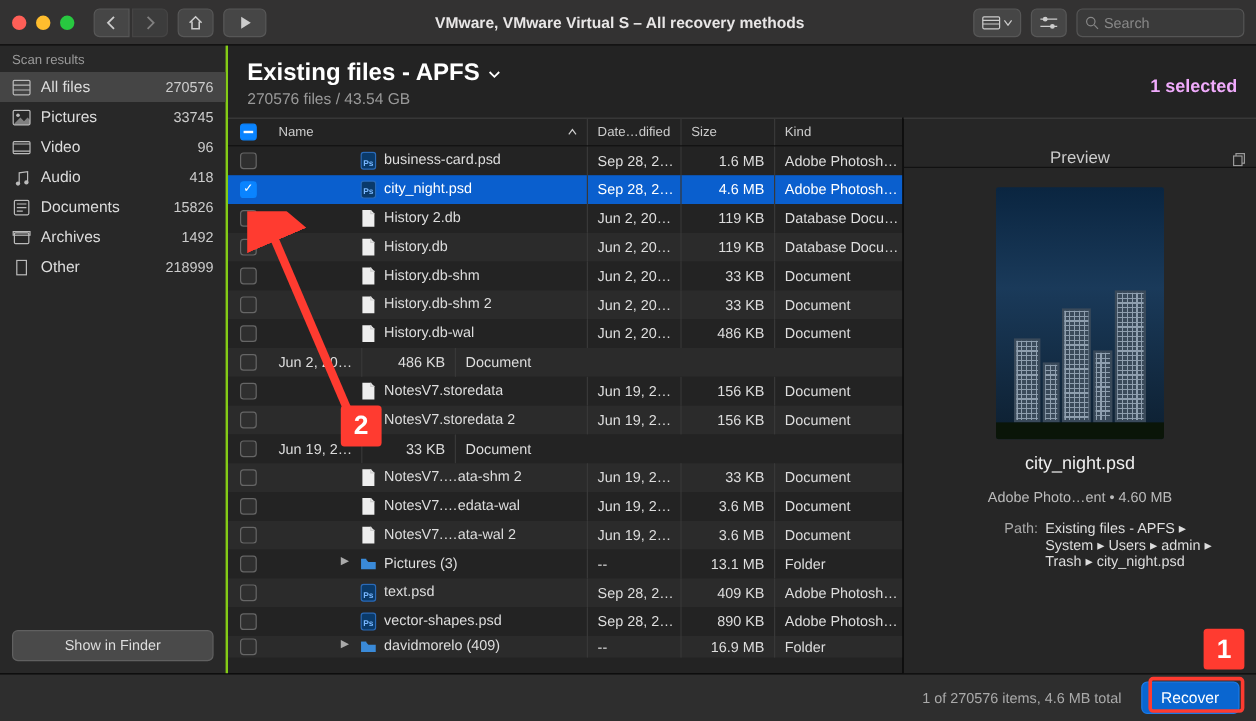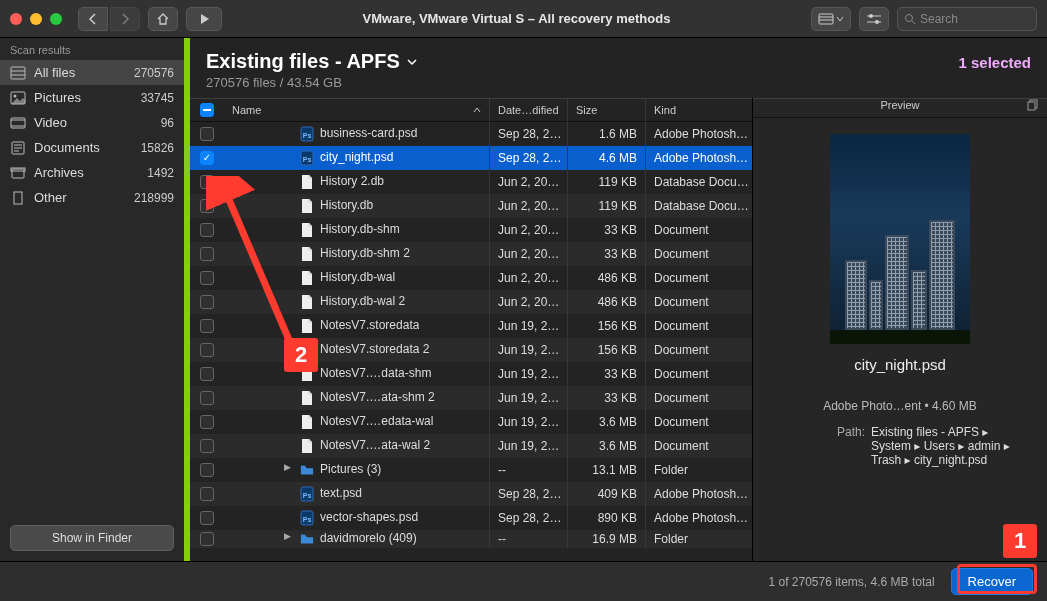--- a/index.html
+++ b/index.html
@@ -16,33 +16,33 @@
   .tb-btn { background: #464646; border: 1px solid #575757; min-width: 30px; height: 24px; border-radius: 5px; display: flex; align-items: center; justify-content: center; color: #ccc; cursor: pointer; }
   .tb-group .tb-btn:first-child { border-radius: 5px 0 0 5px; }
   .tb-group .tb-btn:last-child { border-radius: 0 5px 5px 0; }
   .window-title { flex: 1; text-align: center; font-size: 13px; font-weight: 600; color: #e8e6e6; }
   .search-box { background: #3a3a3a; border: 1px solid #555; border-radius: 5px; height: 24px; width: 140px; display: flex; align-items: center; padding: 0 6px; color: #888; font-size: 12px; gap: 4px; }
   
   
   .main { display: flex; height: 523px; }
   
   
-  .sidebar { width: 190px; background: #282828; display: flex; flex-direction: column; border-right: 6px solid #84cc16; }
+  .sidebar { width: 190px; background: #282828; display: flex; flex-direction: column; border-right: 2px solid #84cc16; }
   .sidebar-header { font-size: 11px; color: #9a9a9a; padding: 6px 10px 4px; }
   .sidebar-item { display: flex; align-items: center; padding: 5px 10px; font-size: 13px; cursor: pointer; gap: 8px; }
   .sidebar-item.selected { background: #454545; }
   .sidebar-label { flex: 1; }
   .sidebar-count { font-size: 12px; color: #ccc; }
   .sidebar-icon { width: 16px; height: 14px; display:inline-flex; align-items:center; justify-content:center;}
   .sidebar-spacer { flex: 1; }
   .show-finder-btn { margin: 10px; background: #4a4a4a; border: 1px solid #606060; border-radius: 5px; height: 26px; font-size: 12px; color: #ddd; cursor: pointer; }
   
   
   .content { flex: 1; display: flex; flex-direction: column; background: #232323; }
-  .content-header { padding: 12px 16px 8px; display: flex; justify-content: space-between; align-items: flex-start;}
+  .content-header { padding: 12px 16px 8px; display: flex; justify-content: space-between; align-items: center;}
   .content-title-row { display:flex; align-items:center; gap:6px; font-size:20px; font-weight:700; color:#fff;}
   .content-sub { color:#999; font-size:13px; margin-top:2px;}
   .selected-label { color:#f0abfc; font-size:15px; font-weight:600; margin-top:4px;}
   
   
   .table-header { display:flex; background:#232323; border-top:1px solid #3e3e3e; border-bottom:1px solid #111; height:24px; align-items:center; font-size:11px; color:#ccc; }
   .th-check { width:34px; display:flex; justify-content:center;}
   .th, .td { padding:0 8px; display:flex; align-items:center; height:100%; border-right:1px solid #383838; }
   .th:last-child, .td:last-child { border-right:none;}
   .col-name { flex:1; }
@@ -63,30 +63,30 @@
   .chk.checked::after { content:"✓"; color:#fff; font-size:10px; line-height:1;}
   .header-chk::after { content:""; width:8px; height:2px; background:#fff; display:block;}
   .name-cell { display:flex; align-items:flex-start; gap:6px; padding-left:68px;}
   .name-cell.folder { padding-left:52px;}
   .disclosure { color:#aaa; font-size:9px; width:10px;}
   .file-icon { width:14px; height:16px; display:inline-flex; align-items:center; justify-content:center;}
   .ellips { white-space:nowrap; overflow:hidden; text-overflow:ellipsis;}
   
   
   .preview { width:295px; border-left:1px solid #000; background:#262626; display:flex; flex-direction:column;}
-  .preview-header { height:20px; border-top:1px solid #3e3e3e; border-bottom:1px solid #111; display:flex; align-items:flex-start; justify-content:center; position:relative; font-size:11px; color:#ccc;}
+  .preview-header { height:42px; border-top:1px solid #3e3e3e; border-bottom:1px solid #111; display:flex; align-items:flex-end; justify-content:center; position:relative; font-size:14px; color:#ccc;}
   .copy-icon { position:absolute; right:8px; color:#999; cursor:pointer;}
   .preview-body { display:flex; flex-direction:column; align-items:center; padding:16px 12px; gap:12px;}
   .preview-img { width:140px; height:210px; background:linear-gradient(to bottom,#0a2540 0%,#1a3a5a 40%,#0d1f30 100%); border-radius:2px; position:relative; overflow:hidden;}
   .skyline { position:absolute; bottom:14px; left:0; right:0; height:120px; display:flex; align-items:flex-end; gap:2px; justify-content:center;}
   .bldg { background:#3a4a5a; width:18px; position:relative;}
   .bldg::after { content:""; position:absolute; inset:2px; background-image:repeating-linear-gradient(to bottom,#c8d8e8 0 1px,transparent 1px 4px),repeating-linear-gradient(to right,#c8d8e8 0 1px,transparent 1px 4px); opacity:.6;}
   .ground { position:absolute; bottom:0; left:0; right:0; height:14px; background:#0a1508;}
   .preview-name { font-size:15px; color:#eee; font-weight:500;}
-  .meta-line { font-size:12px; color:#bbb;margin-top:14px;}
+  .meta-line { font-size:12px; color:#bbb;}
   .meta-table { font-size:12px; width:100%; padding:0 6px;}
   .meta-row { display:flex; margin-bottom:3px;}
   .meta-k { width:100px; text-align:right; color:#aaa; padding-right:6px;}
   .meta-v { flex:1; color:#ddd;}
   
   
   .bottombar { height:40px; background:#2e2e2e; border-top:1px solid #000; display:flex; align-items:center; justify-content:flex-end; padding:0 14px; gap:16px; font-size:12px; color:#aaa;}
   .recover-btn { background:#0a66d0; border:1px solid #1a7ae8; color:#fff; padding:5px 16px; border-radius:5px; font-size:13px; cursor:pointer;}
   
   
@@ -194,20 +194,31 @@
               <line x1="1" y1="4" x2="15" y2="4" stroke="#bbb"></line>
               <line x1="1" y1="10" x2="15" y2="10" stroke="#bbb"></line>
             </svg>
           </span>
           <span class="sidebar-label">Video</span>
           <span class="sidebar-count">96</span>
         </div>
         <div class="sidebar-item">
           <span class="sidebar-icon">
             <svg width="16" height="14" viewBox="0 0 16 14">
+              <path d="M6 12 V3 L13 2 V11" stroke="#bbb" fill="none"></path>
+              <circle cx="5" cy="12" r="1.8" fill="#bbb"></circle>
+              <circle cx="12" cy="11" r="1.8" fill="#bbb"></circle>
+            </svg>
+          </span>
+          <span class="sidebar-label">Audio</span>
+          <span class="sidebar-count">418</span>
+        </div>
+        <div class="sidebar-item">
+          <span class="sidebar-icon">
+            <svg width="16" height="14" viewBox="0 0 16 14">
               <rect x="2" y="1" width="12" height="12" rx="1" stroke="#bbb" fill="none"></rect>
               <line x1="4" y1="4" x2="12" y2="4" stroke="#bbb"></line>
               <line x1="4" y1="7" x2="12" y2="7" stroke="#bbb"></line>
               <line x1="4" y1="10" x2="9" y2="10" stroke="#bbb"></line>
             </svg>
           </span>
           <span class="sidebar-label">Documents</span>
           <span class="sidebar-count">15826</span>
         </div>
         <div class="sidebar-item">
@@ -400,31 +411,20 @@
                 </div>
               </div>
               <div class="td col-date ellips">Jun 2, 20…</div>
               <div class="td col-size">486 KB</div>
               <div class="td col-kind ellips">Document</div>
             </div>
             <div class="row">
               <div class="td-check">
                 <div class="chk"></div>
               </div>
-              <div class="td col-name">
-                <div class="name-cell">
-                  <span class="file-icon">
-                    <svg width="14" height="16" viewBox="0 0 14 16">
-                      <path d="M2 1 H9 L12 4 V15 H2 Z" fill="#eee"></path>
-                      <path d="M9 1 V4 H12" fill="none" stroke="#ccc"></path>
-                    </svg>
-                  </span>
-                  <span class="ellips">History.db-wal 2</span>
-                </div>
-              </div>
               <div class="td col-date ellips">Jun 2, 20…</div>
               <div class="td col-size">486 KB</div>
               <div class="td col-kind ellips">Document</div>
             </div>
             <div class="row">
               <div class="td-check">
                 <div class="chk"></div>
               </div>
               <div class="td col-name">
                 <div class="name-cell">
@@ -456,31 +456,20 @@
                   <span class="ellips">NotesV7.storedata 2</span>
                 </div>
               </div>
               <div class="td col-date ellips">Jun 19, 2…</div>
               <div class="td col-size">156 KB</div>
               <div class="td col-kind ellips">Document</div>
             </div>
             <div class="row">
               <div class="td-check">
                 <div class="chk"></div>
-              </div>
-              <div class="td col-name">
-                <div class="name-cell">
-                  <span class="file-icon">
-                    <svg width="14" height="16" viewBox="0 0 14 16">
-                      <path d="M2 1 H9 L12 4 V15 H2 Z" fill="#eee"></path>
-                      <path d="M9 1 V4 H12" fill="none" stroke="#ccc"></path>
-                    </svg>
-                  </span>
-                  <span class="ellips">NotesV7.…data-shm</span>
-                </div>
               </div>
               <div class="td col-date ellips">Jun 19, 2…</div>
               <div class="td col-size">33 KB</div>
               <div class="td col-kind ellips">Document</div>
             </div>
             <div class="row">
               <div class="td-check">
                 <div class="chk"></div>
               </div>
               <div class="td col-name">

